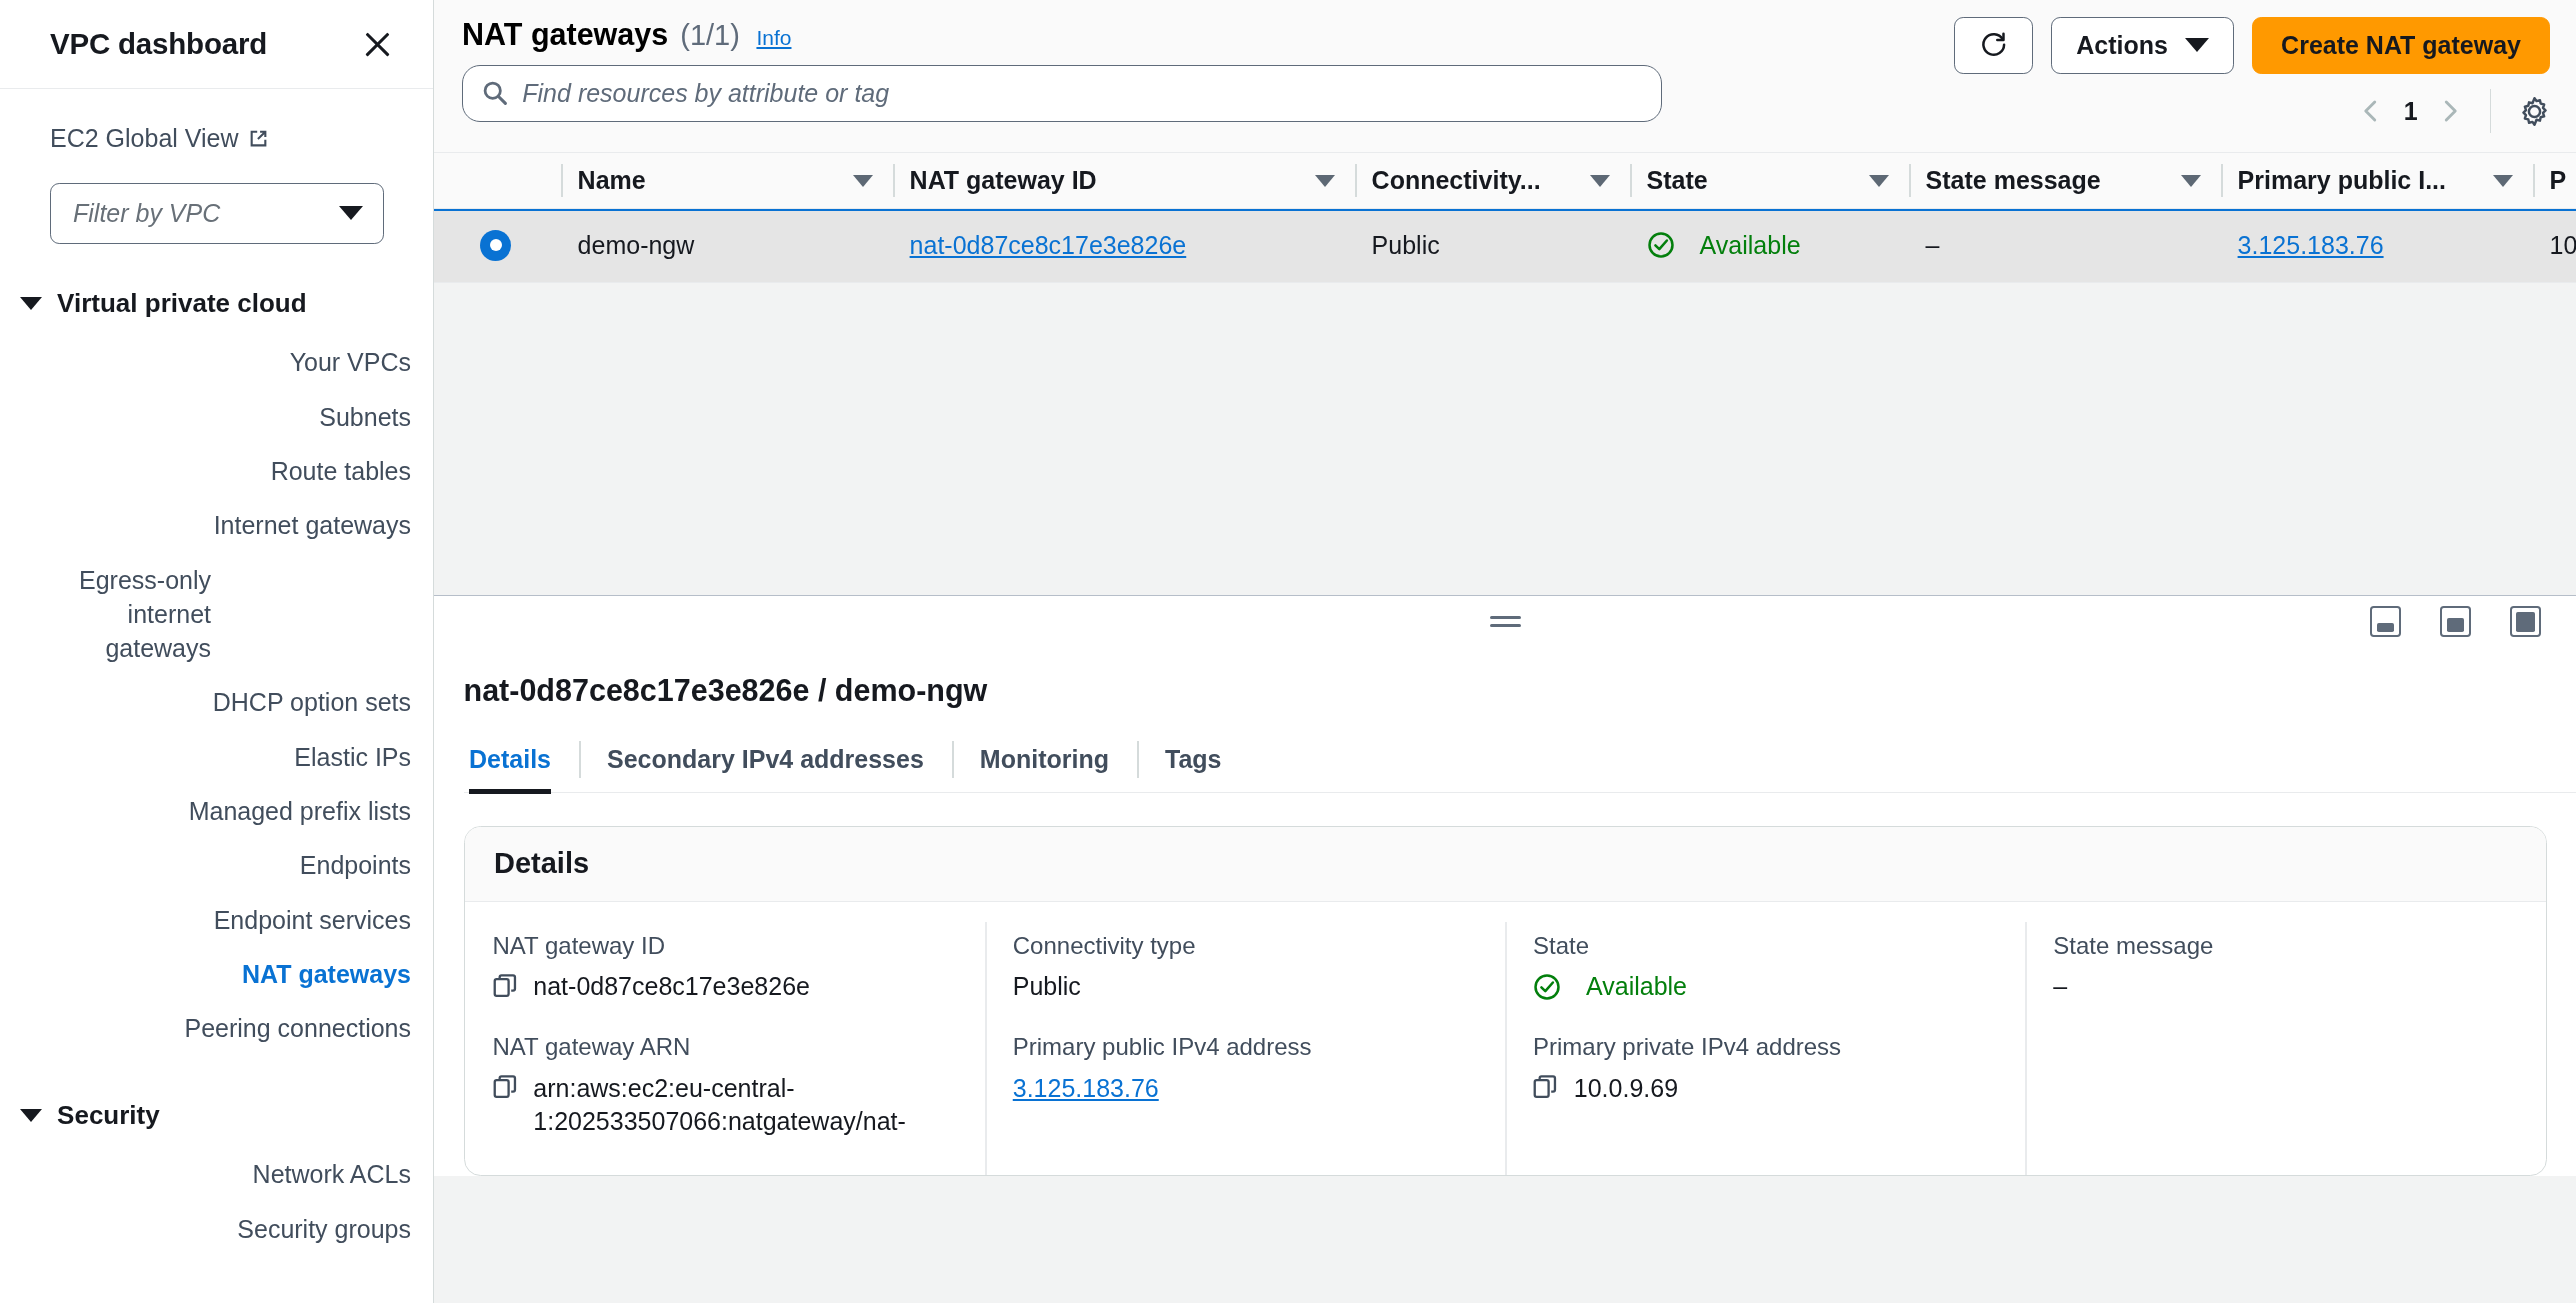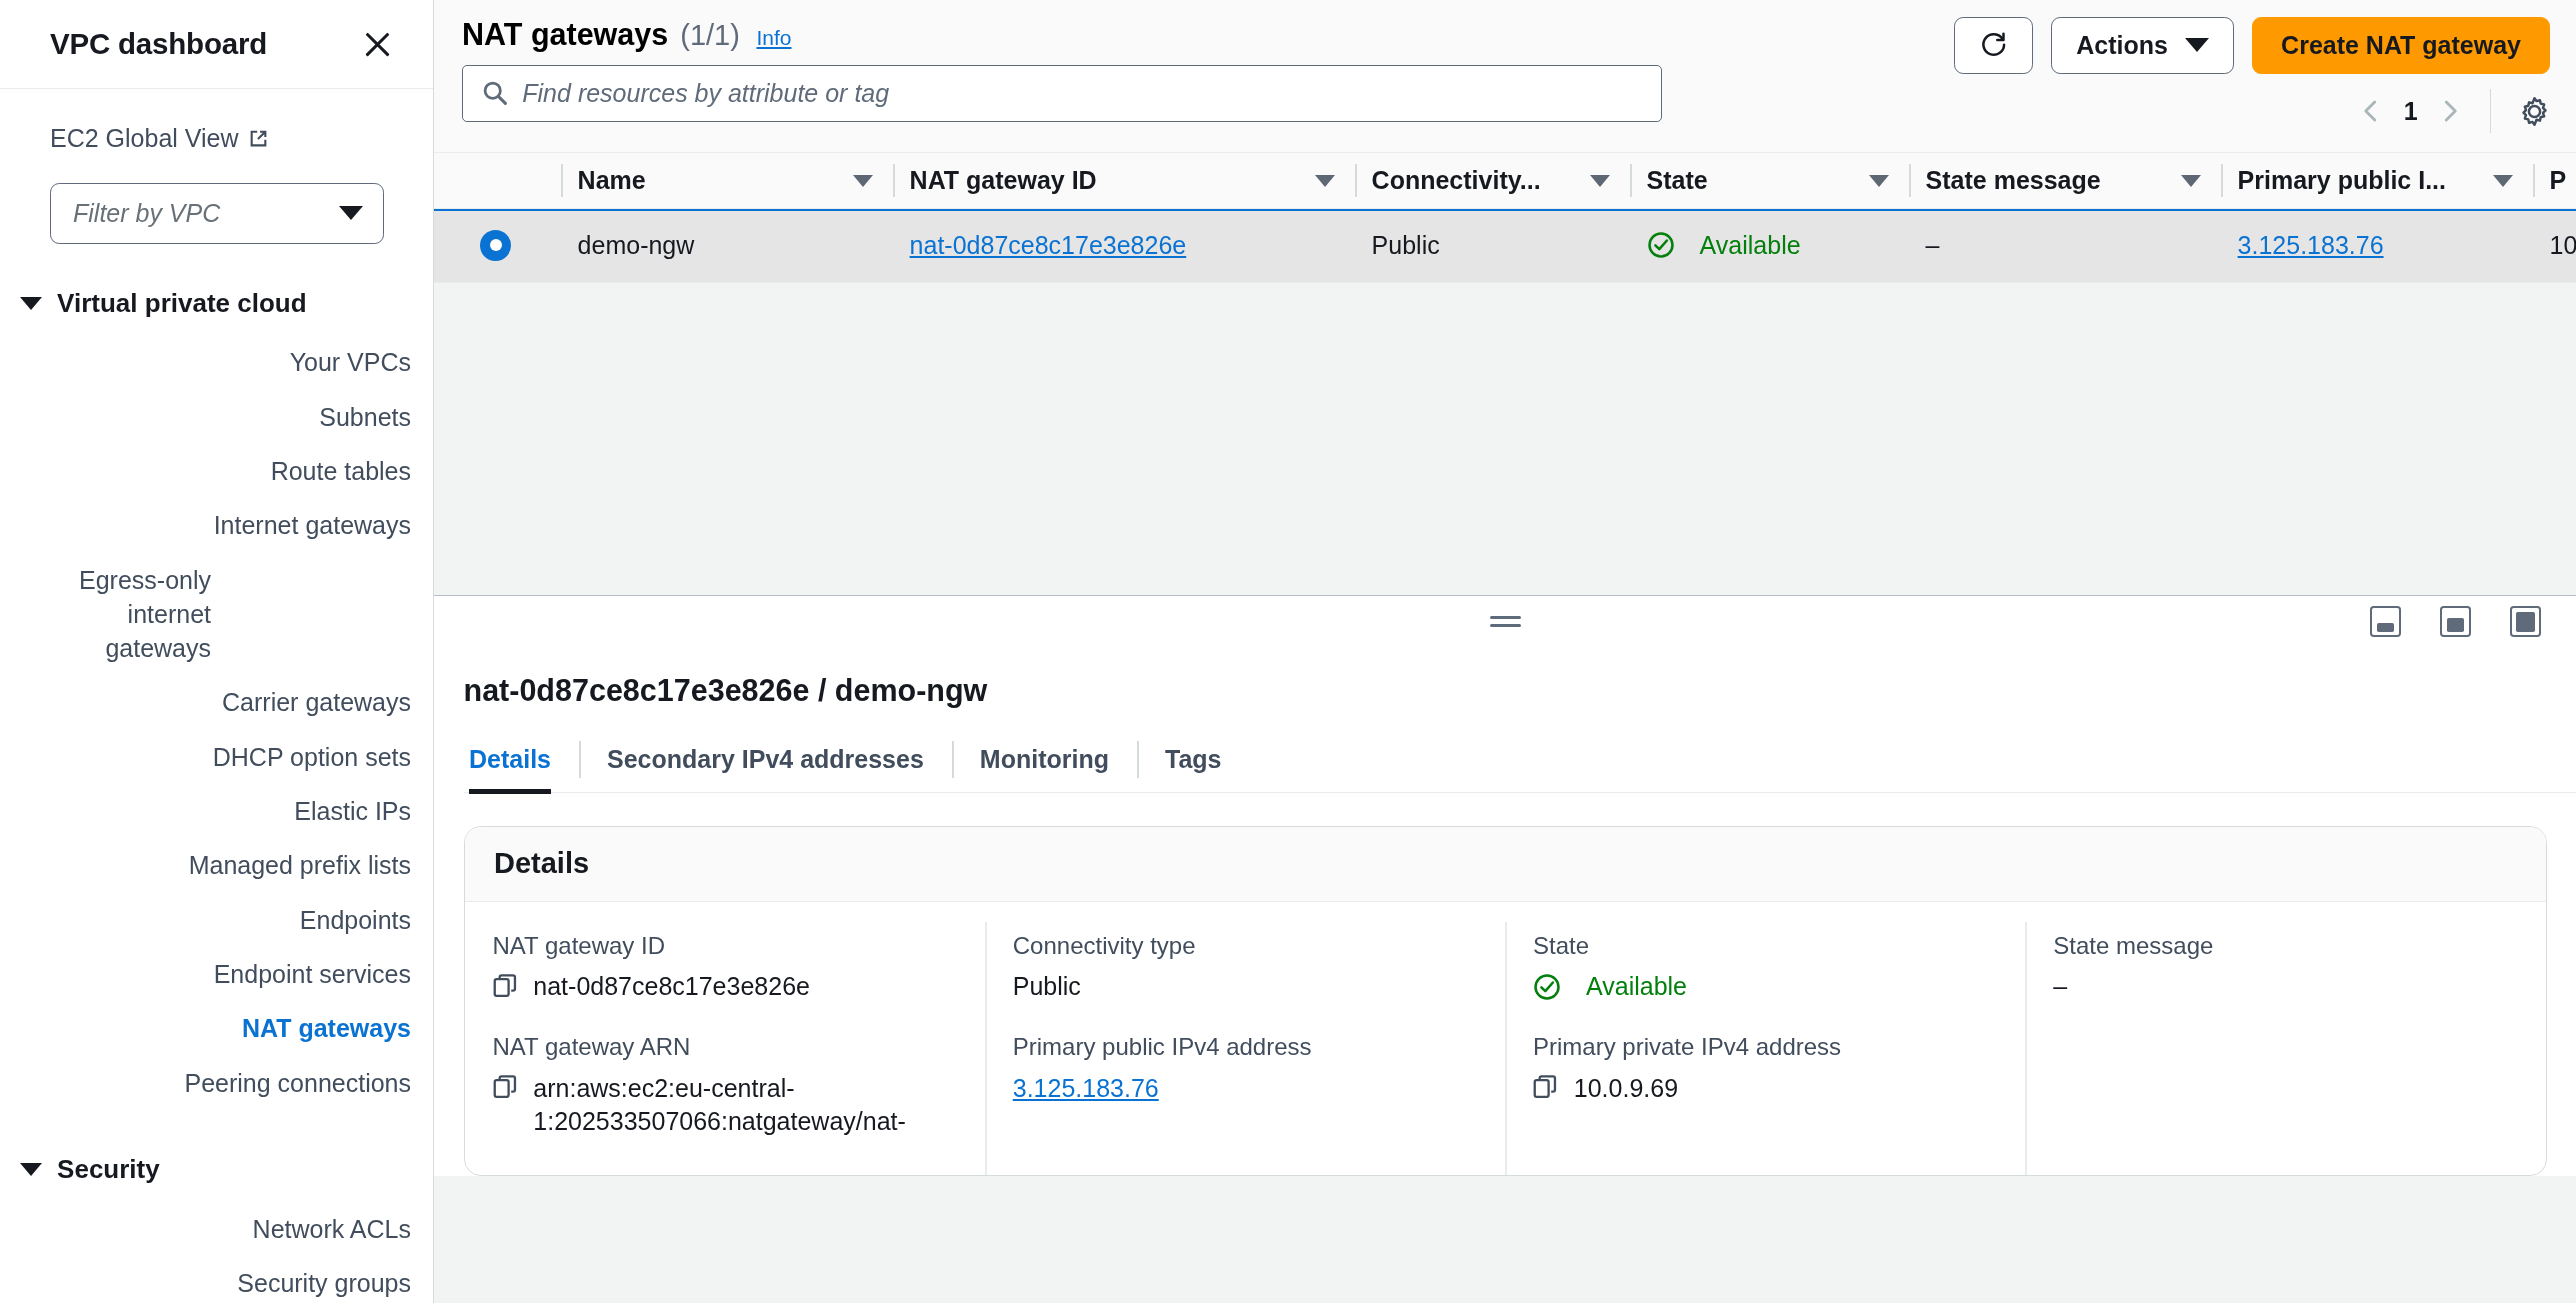--- a/index.html
+++ b/index.html
@@ -80,21 +80,21 @@
   .main { flex: 1 1 auto; height: 1304px; position: relative; background: #f2f3f3; overflow: hidden; }
 
   .top-bar { background: #fafafa; height: 152px; position: relative; }
   .tb-titlerow { display: flex; align-items: baseline; padding: 16.6px 0 0 28px; gap: 12px; }
   .tb-title { font-size: 30.5px; font-weight: 700; color: #000; }
   .tb-count { font-size: 29px; color: #5f6b7a; font-weight: 400; }
   .tb-info { font-size: 21px; color: #0972d3; text-decoration: underline; cursor: pointer; margin-left: 4.6px; }
 
   .search-wrap {
     margin: 13px 0 0 28px; width: 1200px; height: 57px;
-    border: 1.8px solid #5f6b7a; border-radius: 5px; background: #fff;
+    border: 1.8px solid #5f6b7a; border-radius: 18px; background: #fff;
     display: flex; align-items: center; padding: 0 18.5px; gap: 14.8px;
   }
   .search-wrap .ph { font-size: 25px; color: #5f6b7a; font-style: italic; }
 
   .tb-actions {
     position: absolute; right: 26px; top: 16.6px;
     display: flex; align-items: center; gap: 18.5px;
   }
   .btn {
     height: 57px; border: 1.8px solid #5f6b7a; border-radius: 9.2px;
@@ -230,21 +230,20 @@
       <div class="sb-group">
         <div class="group-head">
           <span class="tri"></span>
           <span class="glabel">Virtual private cloud</span>
         </div>
         <div class="nav-item">Your VPCs</div>
         <div class="nav-item">Subnets</div>
         <div class="nav-item">Route tables</div>
         <div class="nav-item">Internet gateways</div>
         <div class="nav-item" style="padding-right:222px">Egress-only internet gateways</div>
-        <div class="nav-item">Carrier gateways</div>
         <div class="nav-item">DHCP option sets</div>
         <div class="nav-item">Elastic IPs</div>
         <div class="nav-item">Managed prefix lists</div>
         <div class="nav-item">Endpoints</div>
         <div class="nav-item">Endpoint services</div>
         <div class="nav-item active">NAT gateways</div>
         <div class="nav-item">Peering connections</div>
       </div>
 
       <div class="sb-group">

